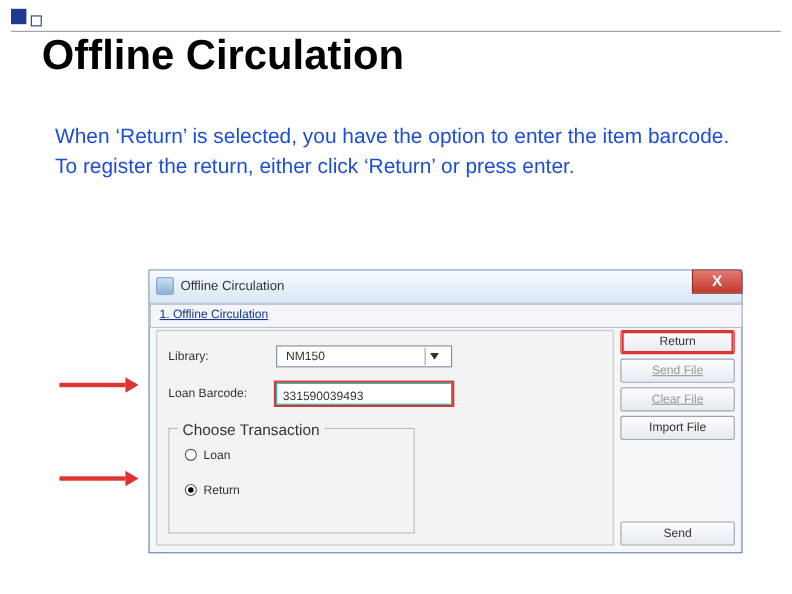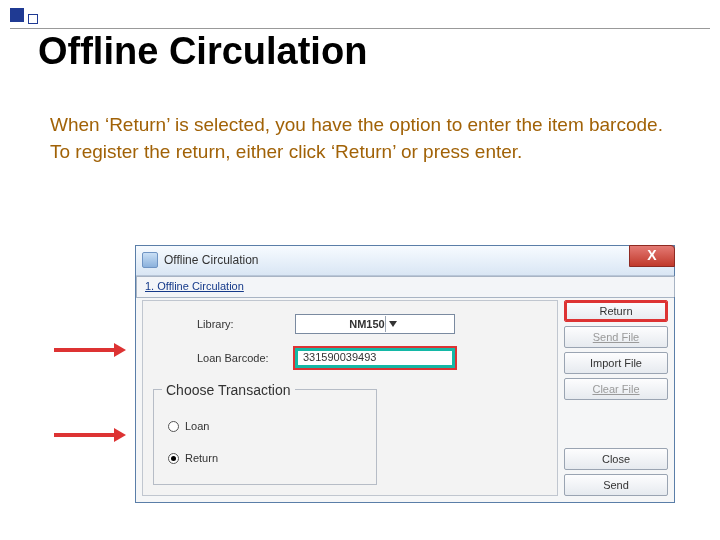--- a/index.html
+++ b/index.html
@@ -34,21 +34,21 @@
     top: 30px; left: 38px;
     font-size: 38px;
     font-weight: bold;
     color: #000;
   }
   .bodytext {
     position: absolute;
     top: 112px; left: 50px; right: 40px;
     font-size: 19px;
     line-height: 1.4;
-    color: #a16207;
+    color: #1d4ed8;
   }
   .screenshot {
     position: absolute;
     top: 245px; left: 135px;
     width: 540px; height: 258px;
     border: 1px solid #5a7ea8;
     background: linear-gradient(#eef4fb, #e8eef6 30px, #f5f6f7 30px, #f5f6f7);
   }
   .titlebar {
     height: 30px;
@@ -118,53 +118,53 @@
     border: 1px solid #9aa4b2;
     background: linear-gradient(#fdfdfe,#e6eaef);
     color: #333;
     text-align: center;
     line-height: 20px;
     border-radius: 2px;
   }
   .btn.disabled { color: #9a9a9a; text-decoration: underline; }
   .btn.highlight { box-shadow: 0 0 0 2px #d33 inset; border-color:#d33; }
   .spacer { flex: 1; }
-  .row { position: absolute; left: 10px; right: 10px; height: 22px; display: flex; align-items: center; gap: 8px; margin-left: 44px; }
+  .row { position: absolute; left: 10px; right: 10px; height: 22px; display: flex; align-items: center; gap: 8px; }
   .row.lab { top: 12px; }
   .row.bar { top: 46px; }
   .lbl { width: 90px; }
   .combo {
     flex: 0 0 160px; height: 20px;
     border: 1px solid #7a8aa0;
     background: #fff;
-    display: flex; align-items: center; justify-content: center;
-    padding: 0 8px; font-weight: bold;
+    display: flex; align-items: center; justify-content: space-between;
+    padding: 0 8px; font-weight: normal;
   }
   .combo .tri {
     width: 16px; height: 16px;
     border-left: 1px solid #9aa4b2;
     display: flex; align-items: center; justify-content: center;
   }
   .txt {
     flex: 0 0 160px; height: 20px;
-    border: 3px solid #14b8a6; background: #fff;
-    padding: 0 5px; display: flex; align-items: flex-start;
+    border: 1px solid #14b8a6; background: #fff;
+    padding: 0 5px; display: flex; align-items: flex-end;
     box-shadow: 0 0 0 2px #d33; 
   }
   .group {
     position: absolute;
     top: 88px; left: 10px; right: 180px; bottom: 10px;
     border: 1px solid #b6bcc6;
   }
   .group .legend {
     position: absolute; top: -8px; left: 8px;
     background: #f3f3f3; padding: 0 4px; font-size: 14px;
   }
   .radio-row {
-    display: flex; align-items: flex-end; gap: 6px;
+    display: flex; align-items: flex-start; gap: 6px;
     margin: 0 14px; height: 24px;
   }
   .radio { width: 11px; height: 11px; border: 1px solid #555; border-radius: 50%; background:#fff; display:inline-block; position:relative; }
   .radio.checked::after { content:""; position:absolute; top:2px; left:2px; width:5px; height:5px; background:#000; border-radius:50%; }
   .arrow {
     position: absolute;
     width: 72px; height: 10px;
   }
   .arrow .shaft { position:absolute; top:3px; left:0; right:12px; height:4px; background:#d33; }
   .arrow .head {
@@ -230,24 +230,23 @@
           <span class="radio checked"></span>
           <span>Return</span>
         </div>
       </div>
     </div>
   </div>
 
   <div class="rightcol">
     <div class="btn highlight">Return</div>
     <div class="btn disabled">Send File</div>
+    <div class="btn disabled">Clear File</div>
     <div class="btn">Import File</div>
-    <div class="btn disabled">Clear File</div>
     <div class="spacer"></div>
-    <div class="btn">Close</div>
     <div class="btn">Send</div>
   </div>
 </div>
 
 <div class="arrow" style="top:345px; left:54px;">
   <div class="shaft"></div>
     <div class="head"></div>
 </div>
 <div class="arrow" style="top:430px; left:54px;">
   <div class="shaft"></div>

